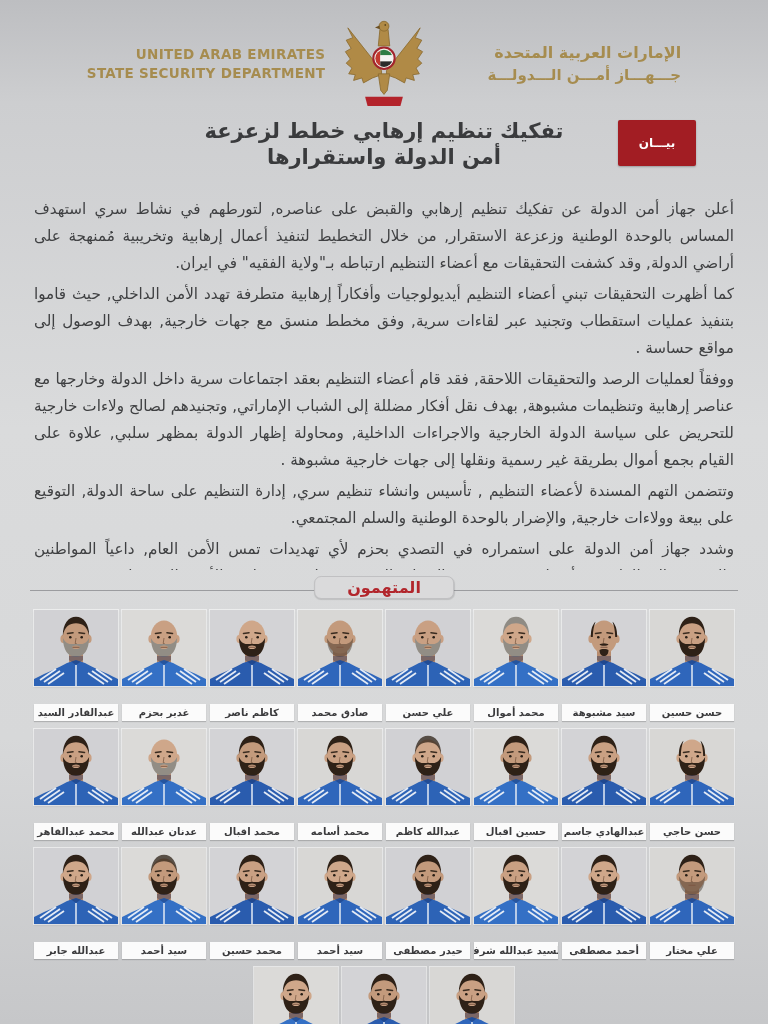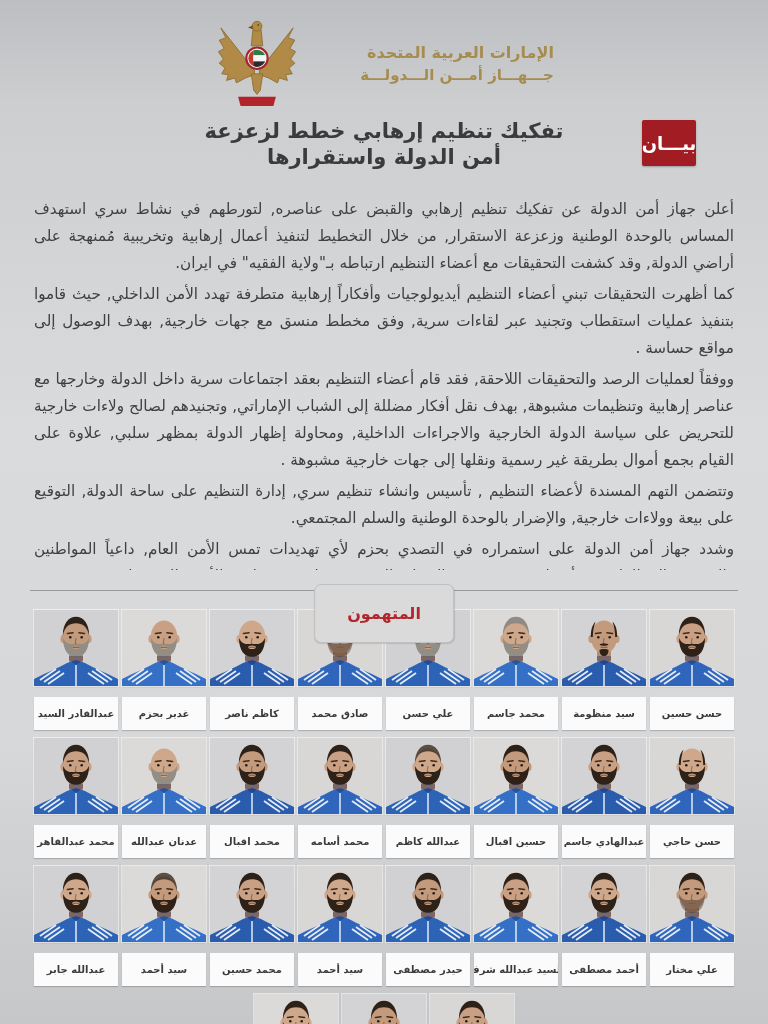--- a/index.html
+++ b/index.html
@@ -25,63 +25,66 @@
   .org-ar{direction:rtl;text-align:right;color:#a68c4f;font-weight:bold;margin-left:44px;}
   .org-ar .l1{font-size:16px;line-height:22px;}
   .org-ar .l2{font-size:15px;line-height:22px;}
   
   .title-row{position:relative;margin-top:8px;height:62px;}
   .page-title{
     margin:0;text-align:center;direction:rtl;
     font-size:21px;line-height:26px;font-weight:bold;color:#3a3b3d;
   }
   .stmt-badge{
-    position:absolute;right:72px;top:2px;width:54px;height:46px;
+    position:absolute;right:72px;top:2px;width:78px;height:46px;
     display:flex;align-items:center;justify-content:center;
-    color:#fff;font-weight:bold;font-size:18px;border-radius:2px;
+    color:#fff;font-weight:bold;font-size:12px;border-radius:2px;
     box-shadow:0 1px 2px rgba(0,0,0,.25);
   }
   
   .body-text{
     margin:12px 30px 0;height:378px;overflow:hidden;
     direction:rtl;text-align:justify;color:#3f4042;
   }
   .body-text p{margin:4px;font-size:15.2px;line-height:27px;}
   
   .divider-row{position:relative;margin:6px 30px 0;height:30px;}
   .divider-line{position:absolute;left:0;right:0;top:14px;border-top:1.5px solid #9b9c9f;}
   .section-label{
     position:absolute;left:50%;top:0;transform:translateX(-50%);
     background:#dadadb;border:1px solid #c0c0c2;border-radius:7px;
-    padding:19px 32px;font-size:16px;font-weight:bold;white-space:nowrap;
+    padding:1px 32px;font-size:16px;font-weight:bold;white-space:nowrap;
     box-shadow:0 1px 1px rgba(0,0,0,.12);
-    margin-top:8px;
   }
   
   .suspect-rows{margin-top:4px;}
   .suspect-row{display:flex;justify-content:center;gap:4px;margin-bottom:8px;direction:rtl;}
   .suspect-card{width:84px;margin:0;}
   .photo{
     width:84px;height:76px;overflow:hidden;background:#d5d4d2;
     box-shadow:0 0 0 1px rgba(255,255,255,.55),0 1px 2px rgba(0,0,0,.15);
   }
   .photo svg{display:block;}
   .name{
-    margin-top:11px;height:33px;background:#fbfbfb;
+    margin-top:18px;height:17px;background:#fbfbfb;
     display:flex;align-items:center;justify-content:center;
     font-size:10px;font-weight:bold;color:#3b3b3d;white-space:nowrap;overflow:hidden;
     box-shadow:0 1px 1px rgba(0,0,0,.18);
   }
 </style>
 </head>
 <body>
 
 <div class="page">
 
   <header class="header">
+    <div class="org-en">
+      <div>UNITED ARAB EMIRATES</div>
+      <div>STATE SECURITY DEPARTMENT</div>
+    </div>
     <div class="emblem">
       <svg viewBox="0 0 100 112" width="86" height="92" aria-hidden="true">
         <defs>
             <clipPath id="flagClip">
               <circle cx="50" cy="49" r="10.5"></circle>
             </clipPath>
           </defs>
         <path fill="#b08a46" stroke="#8a6a30" stroke-width="1" d="M47,64 L6,12 L12,24 L4,27 L10,37 L3,41 L9,50 L4,55 L11,61 L7,68 L15,69 L13,76 L23,73 L25,79 L36,73 L47,69 Z"></path>
         <path fill="#b08a46" stroke="#8a6a30" stroke-width="1" d="M53,64 L94,12 L88,24 L96,27 L90,37 L97,41 L91,50 L96,55 L89,61 L93,68 L85,69 L87,76 L77,73 L75,79 L64,73 L53,69 Z"></path>
         <path d="M45,14 L55,14 L57,34 L43,34 Z" fill="#b08a46" stroke="#8a6a30" stroke-width="1"></path>
@@ -182,21 +185,21 @@
                 <path d="M10,72 L26,61"></path>
                 <path d="M14,74 L30,63"></path>
           <path d="M78,70 L62,59"></path>
                 <path d="M74,72 L58,61"></path>
                 <path d="M70,74 L54,63"></path>
         </g>
               <path d="M35,50 L42,55 L49,50 L49,46 L35,46 Z" fill="rgba(15,35,85,0.35)"></path>
               <path d="M42,55 L42,76" stroke="#d9e2f0" stroke-width="1.6"></path>
             </svg>
           </div>
-          <figcaption class="name">سيد منظومة</figcaption>
+          <figcaption class="name">سيد مشبوهة</figcaption>
         </figure>
         <figure class="suspect-card">
           <div class="photo">
             <svg viewBox="0 0 84 76" width="84" height="76">
               <rect width="84" height="76" fill="#dbdad8"></rect>
               <rect x="35" y="38" width="14" height="16" fill="#b68b6e"></rect>
               <ellipse cx="29" cy="29" rx="2.6" ry="4" fill="#cfa78a"></ellipse>
               <ellipse cx="55" cy="29" rx="2.6" ry="4" fill="#cfa78a"></ellipse>
               <ellipse cx="42" cy="27" rx="13.2" ry="16.5" fill="#cfa78a"></ellipse>
               <path d="M28.8,26 C28.8,13.5 34.5,6.8 42,6.8 C49.5,6.8 55.2,13.5 55.2,26 C53.4,16.5 48.5,13.2 42,13.2 C35.5,13.2 30.6,16.5 28.8,26 Z" fill="#8f8b84" opacity="1"></path>
@@ -213,21 +216,21 @@
                 <path d="M10,72 L26,61"></path>
                 <path d="M14,74 L30,63"></path>
           <path d="M78,70 L62,59"></path>
                 <path d="M74,72 L58,61"></path>
                 <path d="M70,74 L54,63"></path>
         </g>
               <path d="M35,50 L42,55 L49,50 L49,46 L35,46 Z" fill="rgba(15,35,85,0.35)"></path>
               <path d="M42,55 L42,76" stroke="#d9e2f0" stroke-width="1.6"></path>
             </svg>
           </div>
-          <figcaption class="name">محمد جاسم</figcaption>
+          <figcaption class="name">محمد أموال</figcaption>
         </figure>
         <figure class="suspect-card">
           <div class="photo">
             <svg viewBox="0 0 84 76" width="84" height="76">
               <rect width="84" height="76" fill="#d1d1d4"></rect>
               <rect x="35" y="38" width="14" height="16" fill="#b68b6e"></rect>
               <ellipse cx="29" cy="29" rx="2.6" ry="4" fill="#c9a083"></ellipse>
               <ellipse cx="55" cy="29" rx="2.6" ry="4" fill="#c9a083"></ellipse>
               <ellipse cx="42" cy="27" rx="13.2" ry="16.5" fill="#c9a083"></ellipse>
               <path d="M33.5,23.5 L39,22.8 M45,22.8 L50.5,23.5" stroke="#3a2c20" stroke-width="1.6" stroke-linecap="round" fill="none"></path>

